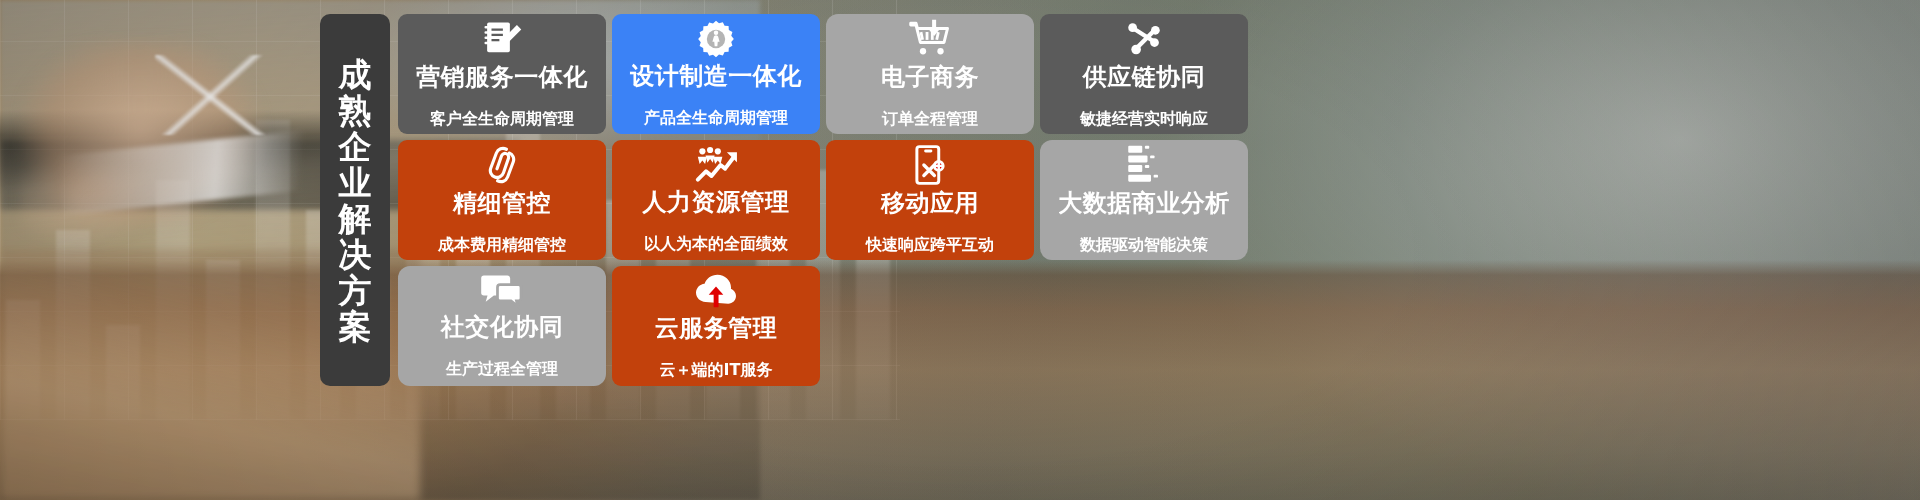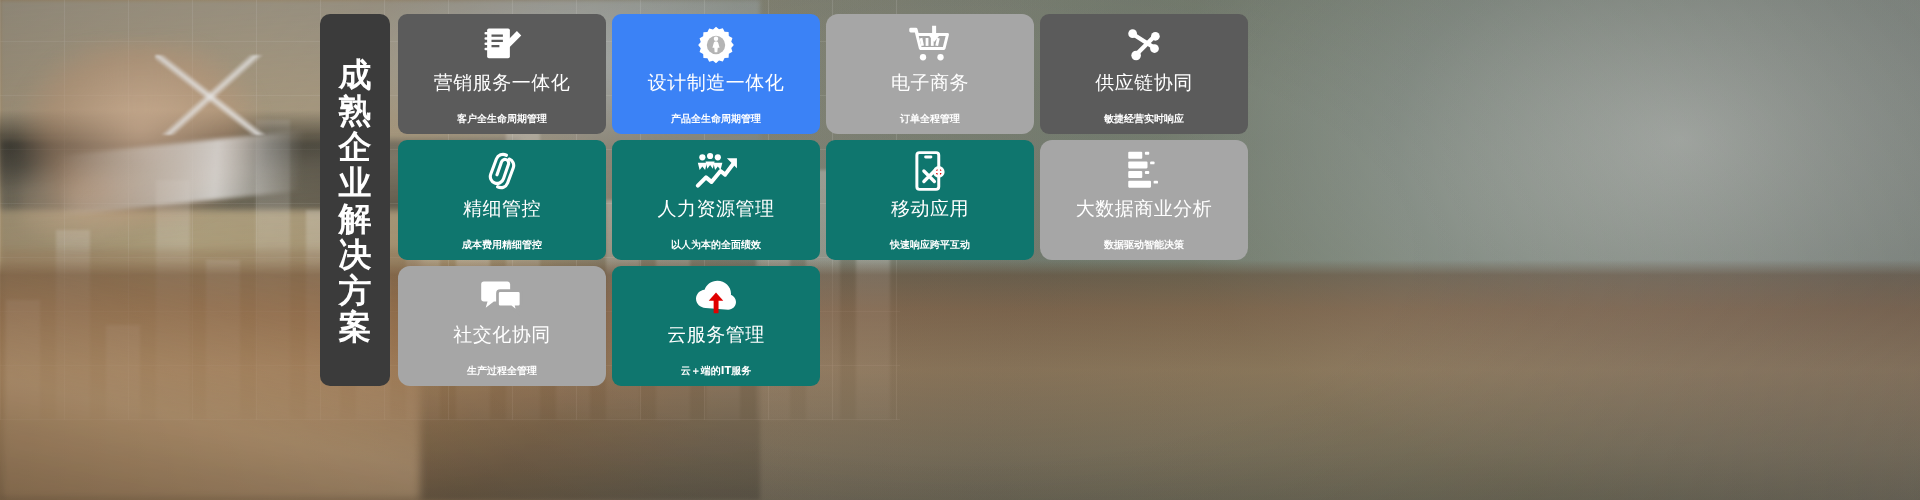--- a/index.html
+++ b/index.html
@@ -126,37 +126,37 @@
     flex-direction: column;
     align-items: center;
     justify-content: center;
     color: #ffffff;
     padding: 6px 4px 8px;
     position: relative;
   }
   .card.dark  { background: #5b5b5b; }
   .card.gray  { background: #a6a6a6; border-radius: 12px; }
   .card.light { background: #3b82f6; }
-  .card.red   { background: #0f766e; }
+  .card.red   { background: #c2410c; }
   .card .ico {
     height: 46px;
     display: flex; align-items: center; justify-content: center;
     margin-bottom: 4px;
   }
   .card .ico svg { display: block; }
   .card .t {
-    font-size: 19px;
-    font-weight: 400;
+    font-size: 24px;
+    font-weight: 700;
     letter-spacing: 0.5px;
     line-height: 1.1;
     white-space: nowrap;
     text-align: center;
   }
   .card .s {
-    font-size: 10px;
+    font-size: 16px;
     font-weight: 600;
     margin-top: 20px;
     line-height: 1.1;
     white-space: nowrap;
   }
 </style>
 </head>
 <body>
 
 <div id="stage">

